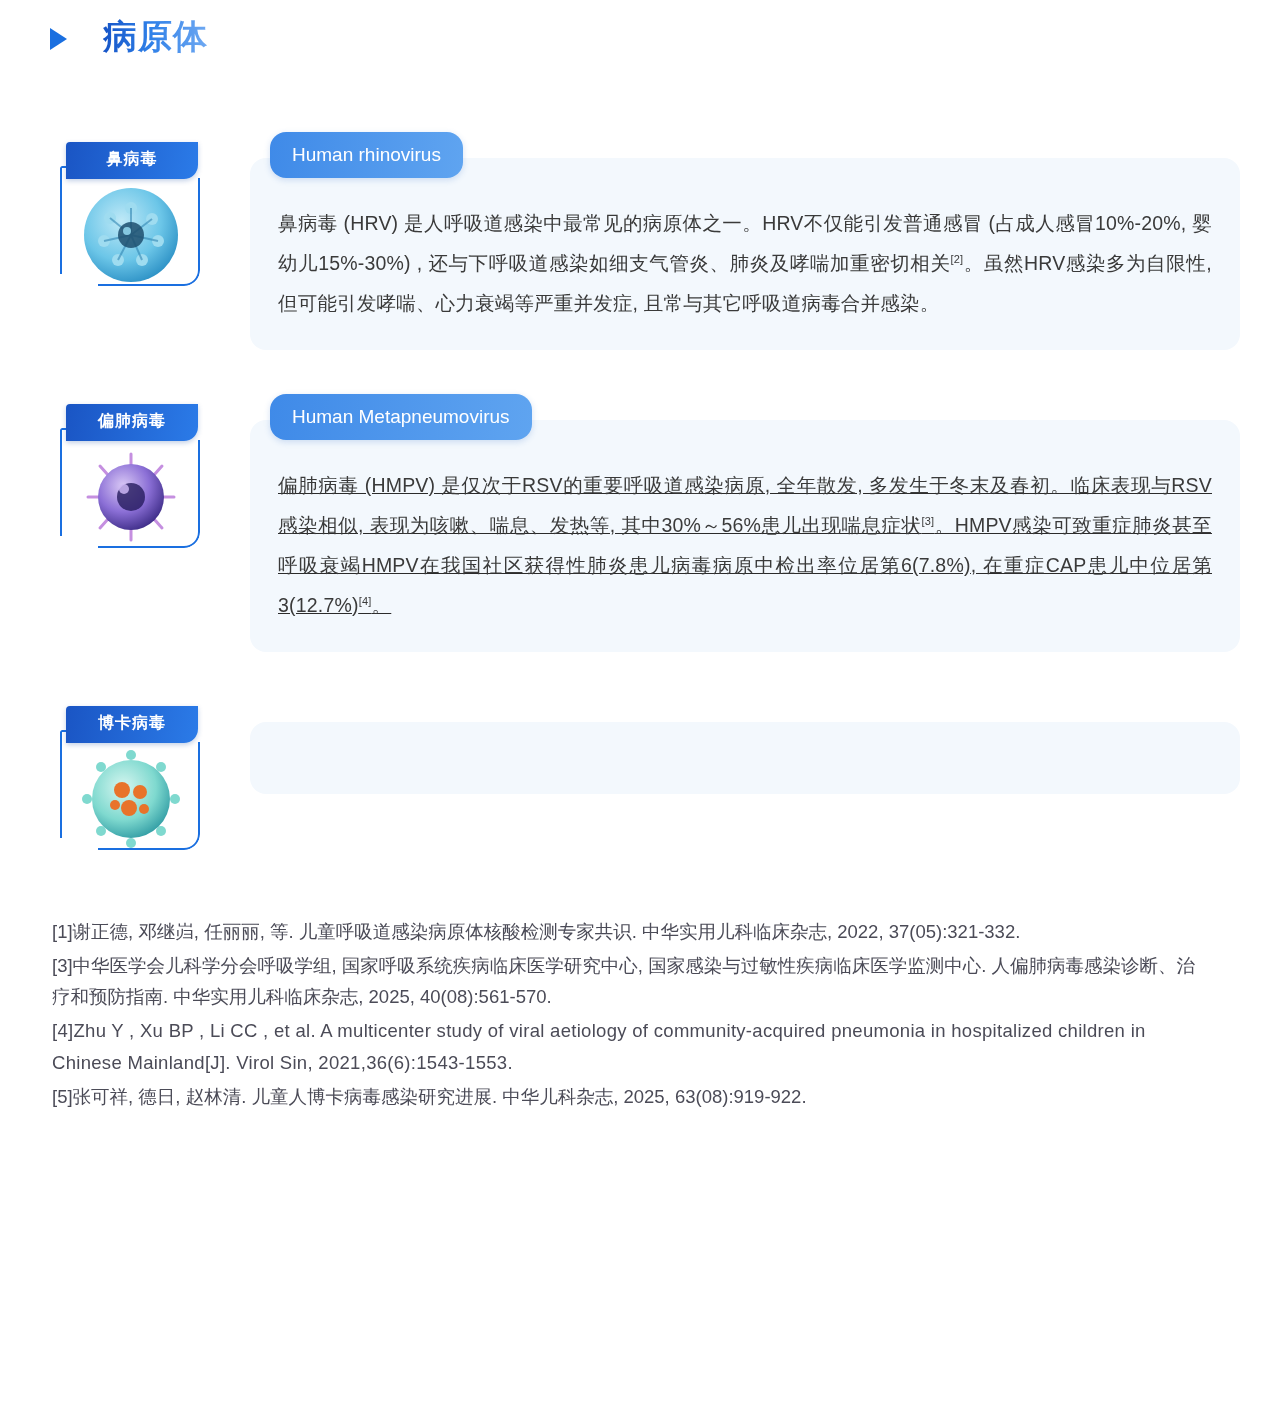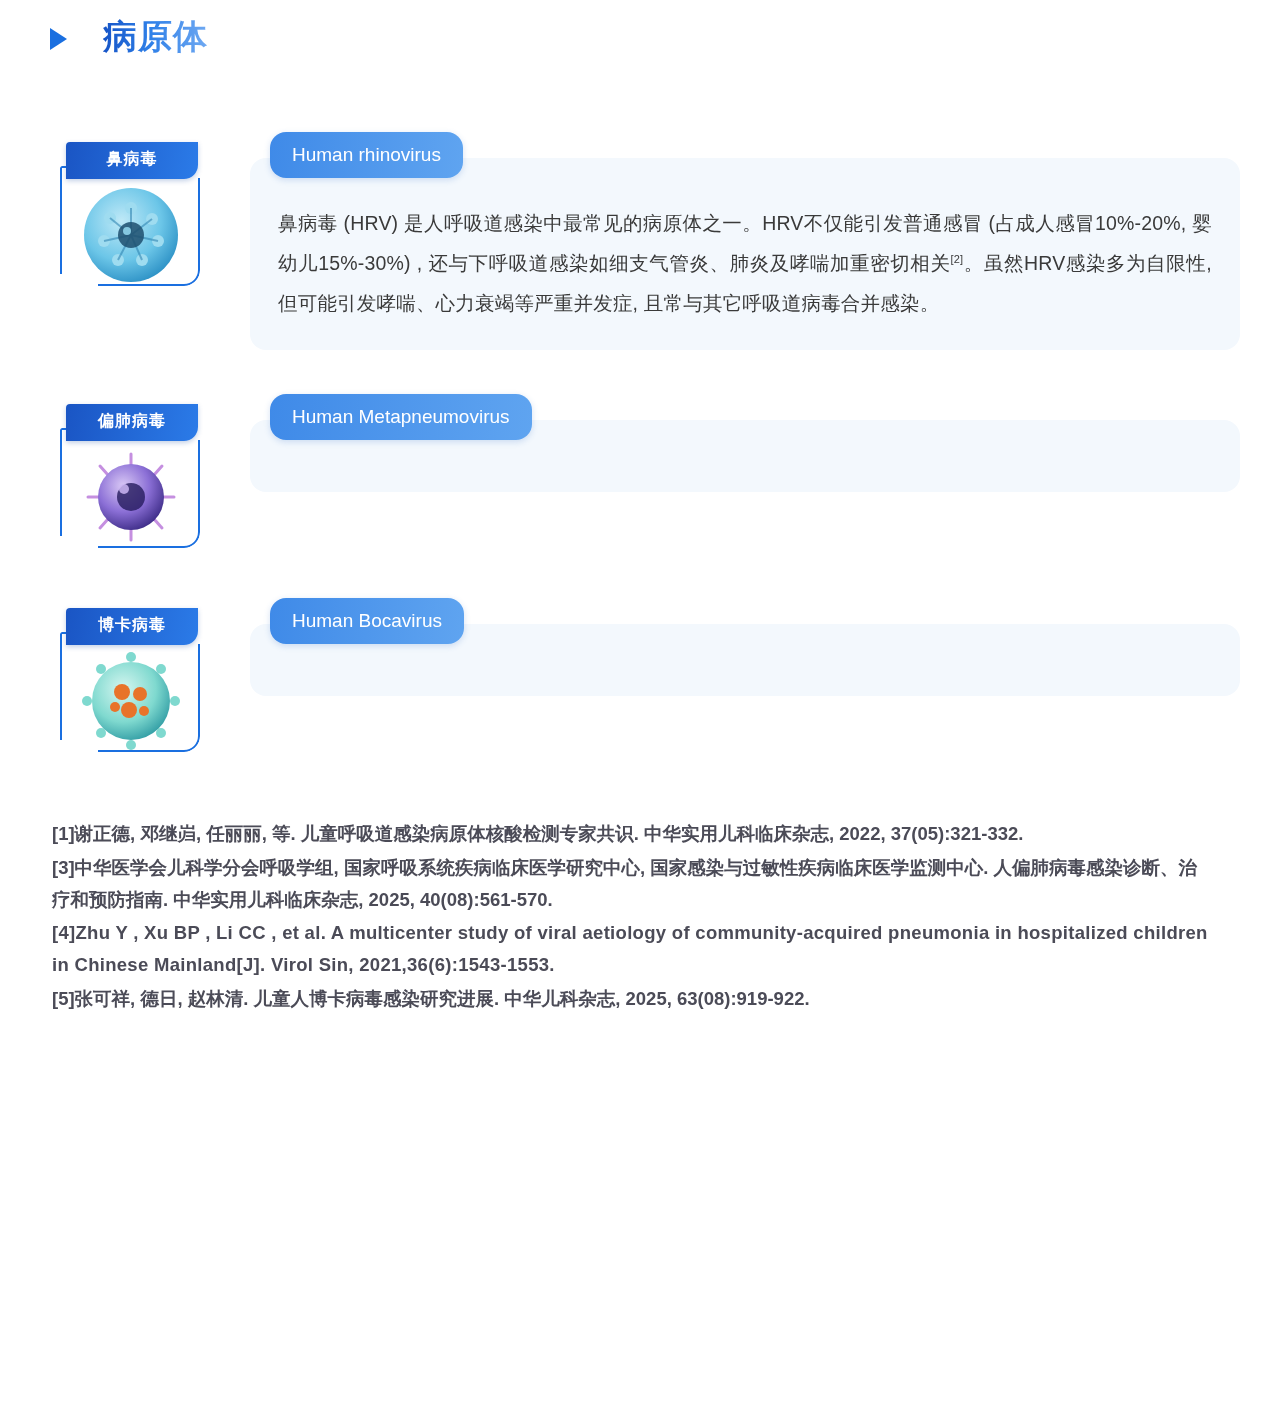--- a/index.html
+++ b/index.html
@@ -165,21 +165,21 @@
   }
 
   
   .references {
     margin: 60px 0 0 0;
     padding: 0 56px 40px 52px;
     font-size: 18.5px;
     line-height: 1.72;
     color: #4b4b57;
   }
-  .ref-line { margin: 0 16px 2px 0; font-weight: bold; }
+  .ref-line { margin: 0 16px 2px 0; }
   .ref-line.latin { letter-spacing: .3px; }
 </style>
 </head>
 <body>
 
 <div class="page-header">
   <div class="triangle-icon"></div>
   <div class="page-title">病原体</div>
 </div>
 
@@ -258,20 +258,21 @@
           <circle cx="49" cy="49" r="33" fill="url(#rv2)"></circle>
           <circle cx="49" cy="49" r="14" fill="#241a5c" opacity=".8"></circle>
           <circle cx="42" cy="41" r="5" fill="#cdb6f3" opacity=".85"></circle>
         </svg>
       </div>
     </div>
   </div>
   <div class="card-col">
     <div class="content-card">
       <div class="content-title">Human Metapneumovirus</div>
+      <div class="content-body"><span>偏肺病毒 (HMPV) 是仅次于RSV的重要呼吸道感染病原, 全年散发, 多发生于冬末及春初。临床表现与RSV感染相似, 表现为咳嗽、喘息、发热等, 其中30%～56%患儿出现喘息症状</span><sup>[3]</sup><span>。HMPV感染可致重症肺炎甚至呼吸衰竭HMPV在我国社区获得性肺炎患儿病毒病原中检出率位居第6(7.8%), 在重症CAP患儿中位居第3(12.7%)</span><sup>[4]</sup><span>。</span></div>
     </div>
   </div>
 </div>
 
 <div class="section" id="section-2">
   <div class="badge-col">
     <div class="badge-frame">
       <div class="badge-corner"></div>
       <div class="badge-label">博卡病毒</div>
       <div class="virus-img">
@@ -300,21 +301,20 @@
             <circle cx="47" cy="58" r="8"></circle>
               <circle cx="62" cy="59" r="5"></circle>
             <circle cx="33" cy="55" r="5"></circle>
           </g>
         </svg>
       </div>
     </div>
   </div>
   <div class="card-col">
     <div class="content-card">
-      <div class="content-title">Human Bocavirus</div>
     </div>
   </div>
 </div>
 
 <div class="references">
   <p class="ref-line">[1]谢正德, 邓继岿, 任丽丽, 等. 儿童呼吸道感染病原体核酸检测专家共识. 中华实用儿科临床杂志, 2022, 37(05):321-332.</p>
   <p class="ref-line">[3]中华医学会儿科学分会呼吸学组, 国家呼吸系统疾病临床医学研究中心, 国家感染与过敏性疾病临床医学监测中心. 人偏肺病毒感染诊断、治疗和预防指南. 中华实用儿科临床杂志, 2025, 40(08):561-570.</p>
   <p class="ref-line latin">[4]Zhu Y , Xu BP , Li CC , et al. A multicenter study of viral aetiology of community-acquired pneumonia in hospitalized children in Chinese Mainland[J]. Virol Sin, 2021,36(6):1543-1553.</p>
   <p class="ref-line">[5]张可祥, 德日, 赵林清. 儿童人博卡病毒感染研究进展. 中华儿科杂志, 2025, 63(08):919-922.</p>
 </div>

